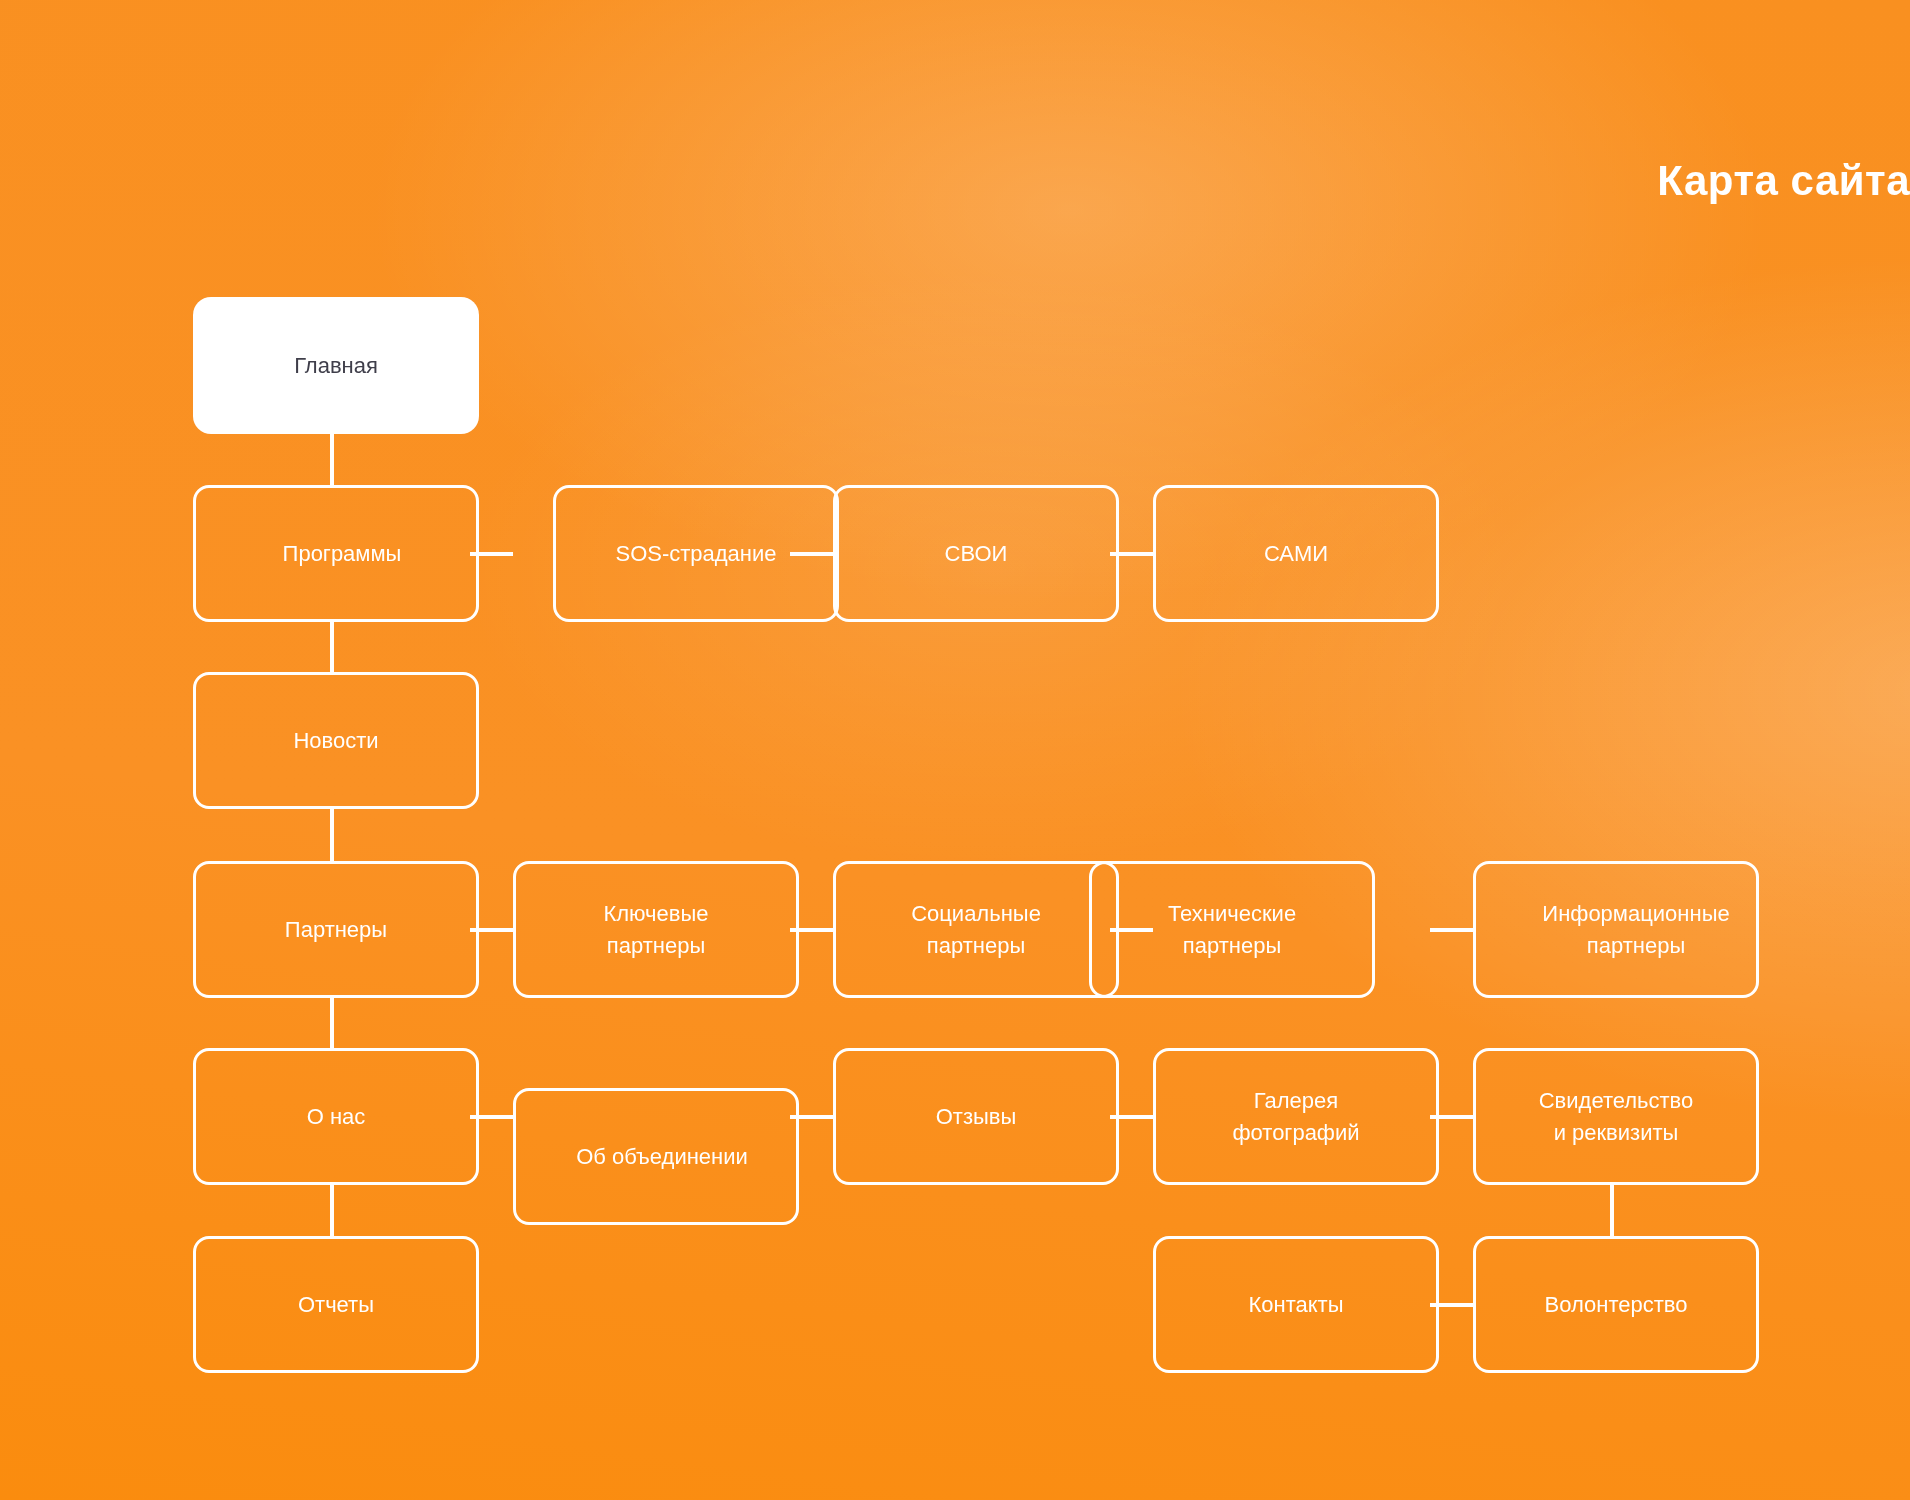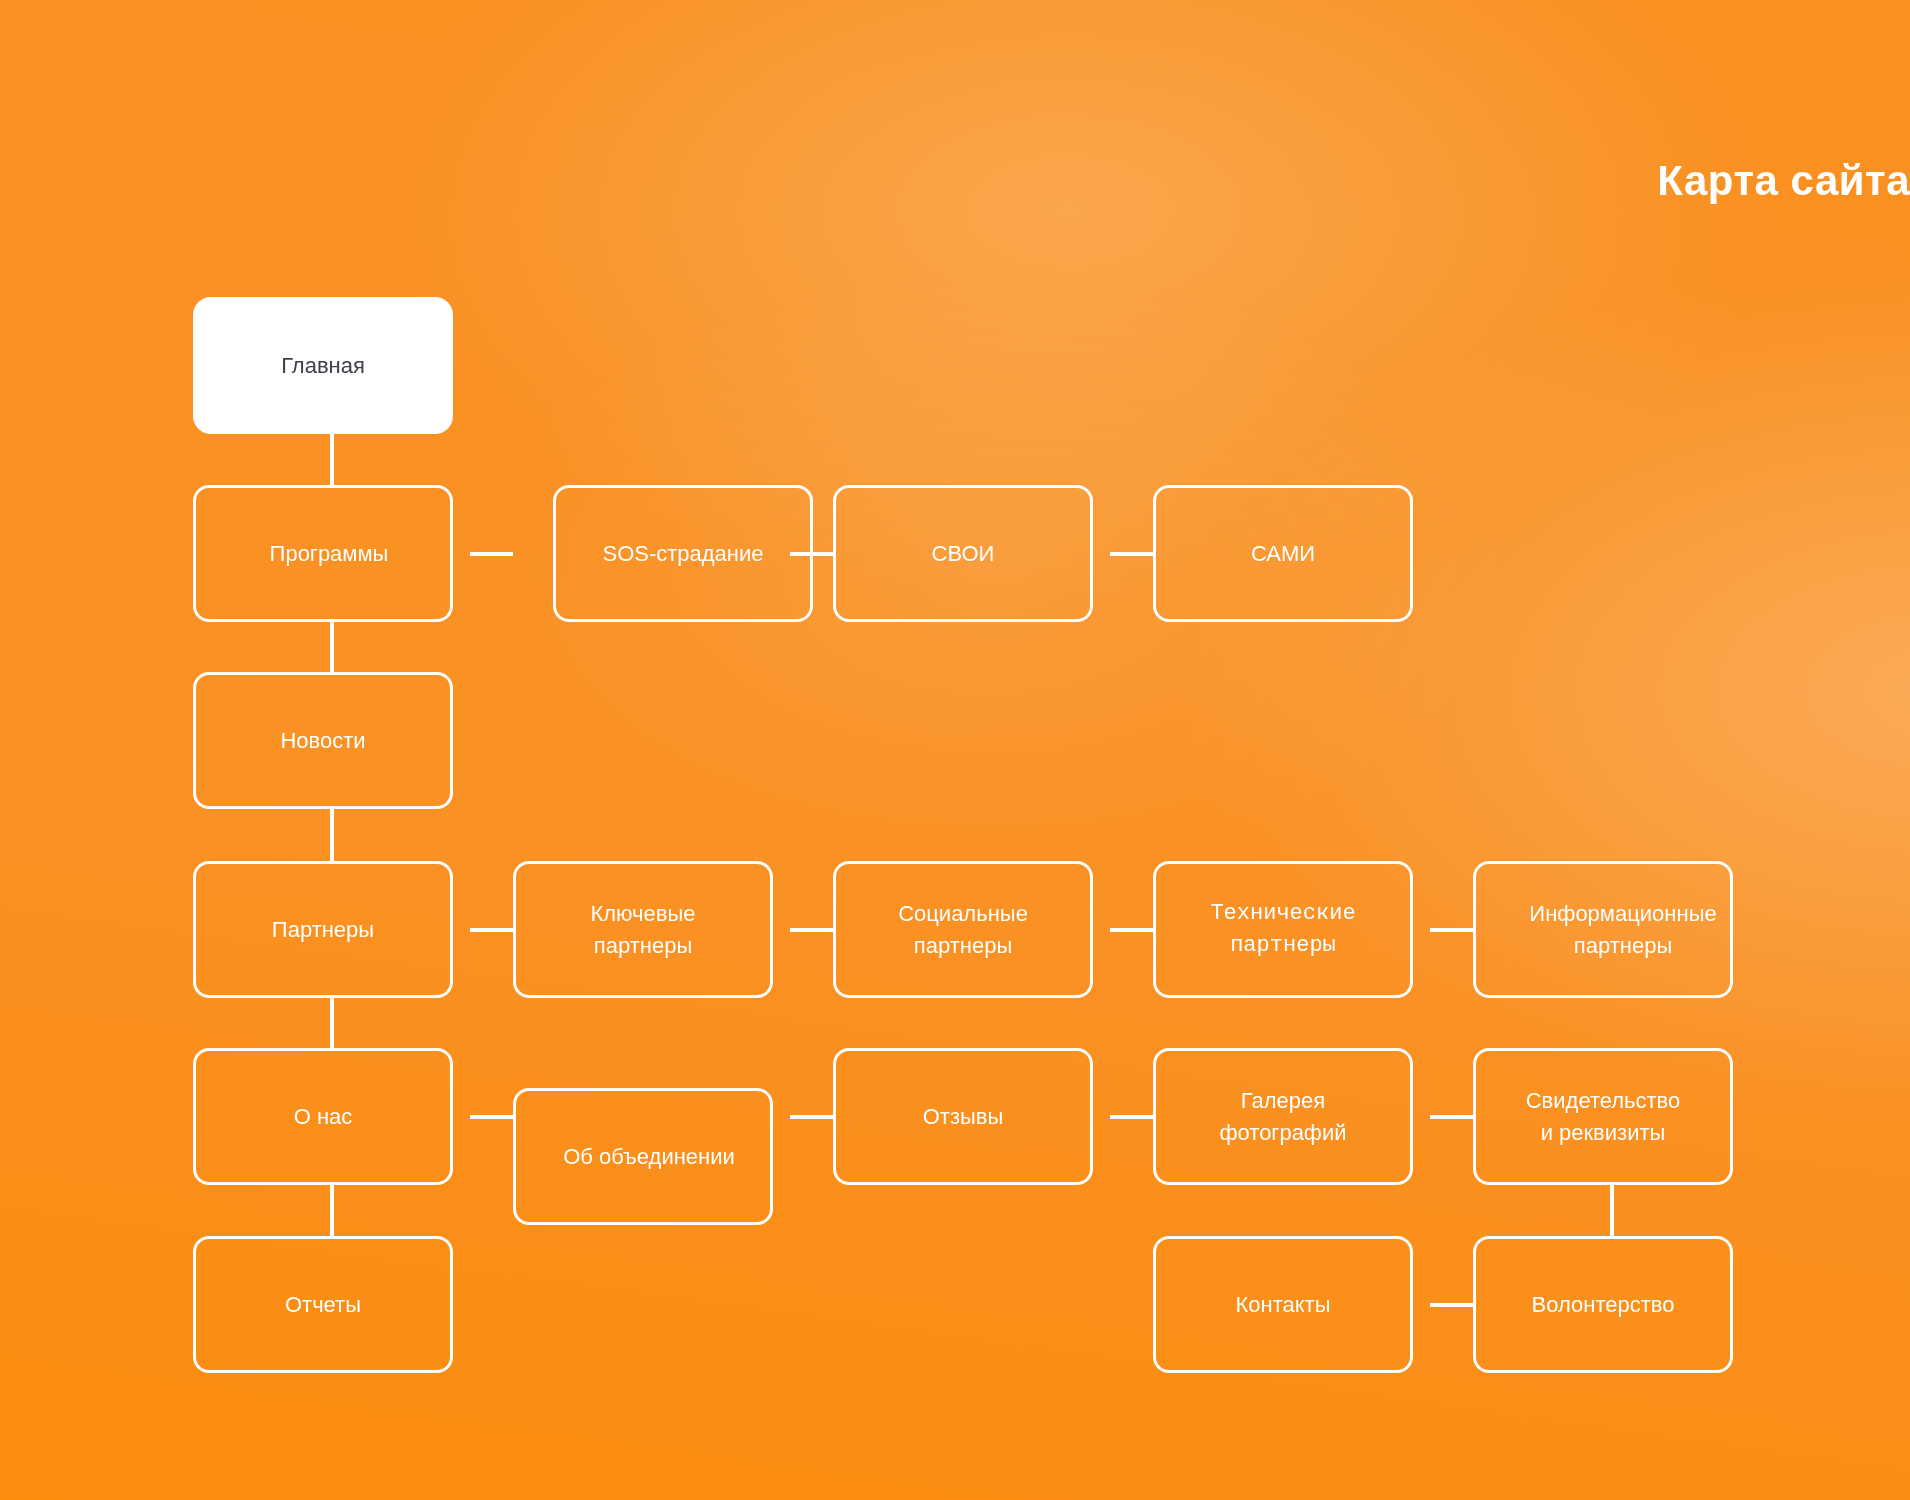--- a/index.html
+++ b/index.html
@@ -23,21 +23,21 @@
     margin: 0;
     text-align: right;
     color: #ffffff;
     font-size: 42px;
     font-weight: 700;
     line-height: 1.1;
     letter-spacing: 0.5px;
   }
   .node {
     position: absolute;
-    width: 260px; height: 137px;
+    width: 286px; height: 137px;
     box-sizing: border-box;
     border: 3.5px solid #ffffff;
     border-radius: 16px;
     display: flex;
     align-items: center;
     justify-content: center;
     text-align: center;
     color: #ffffff;
     font-size: 22px;
     line-height: 1.45;
@@ -66,21 +66,21 @@
       <div class="node" style="left: 193px; top: 485px; border-color: rgb(255, 255, 255); color: rgb(255, 255, 255); padding-left: 12px;">Программы</div>
       <div class="node" style="left: 513px; top: 485px; border-color: rgb(255, 255, 255); color: rgb(255, 255, 255); margin-left: 40px;">SOS-страдание</div>
       <div class="node" style="left: 833px; top: 485px; border-color: rgb(255, 255, 255); color: rgb(255, 255, 255);">СВОИ</div>
       <div class="node" style="left: 1153px; top: 485px; border-color: rgb(255, 255, 255); color: rgb(255, 255, 255);">САМИ</div>
       <div class="node" style="left: 193px; top: 672px; border-color: rgb(255, 255, 255); color: rgb(255, 255, 255);">Новости</div>
       <div class="node" style="left: 193px; top: 861px; border-color: rgb(255, 255, 255); color: rgb(255, 255, 255);">Партнеры</div>
       <div class="node" style="left: 513px; top: 861px; border-color: rgb(255, 255, 255); color: rgb(255, 255, 255);">Ключевые
 партнеры</div>
       <div class="node" style="left: 833px; top: 861px; border-color: rgb(255, 255, 255); color: rgb(255, 255, 255);">Социальные
 партнеры</div>
-      <div class="node" style="left: 1153px; top: 861px; border-color: rgb(255, 255, 255); color: rgb(255, 255, 255); font-family: Liberation Mono, monospace;">Технические
+      <div class="node" style="left: 1089px; top: 861px; border-color: rgb(255, 255, 255); color: rgb(255, 255, 255);">Технические
 партнеры</div>
       <div class="node" style="left: 1473px; top: 861px; border-color: rgb(255, 255, 255); color: rgb(255, 255, 255); padding-left: 40px;">Информационные
 партнеры</div>
       <div class="node" style="left: 193px; top: 1048px; border-color: rgb(255, 255, 255); color: rgb(255, 255, 255);">О нас</div>
       <div class="node" style="left: 513px; top: 1088px; border-color: rgb(255, 255, 255); color: rgb(255, 255, 255); padding-left: 12px;">Об объединении</div>
       <div class="node" style="left: 833px; top: 1048px; border-color: rgb(255, 255, 255); color: rgb(255, 255, 255);">Отзывы</div>
       <div class="node" style="left: 1153px; top: 1048px; border-color: rgb(255, 255, 255); color: rgb(255, 255, 255);">Галерея
 фотографий</div>
       <div class="node" style="left: 1473px; top: 1048px; border-color: rgb(255, 255, 255); color: rgb(255, 255, 255);">Свидетельство
 и реквизиты</div>

